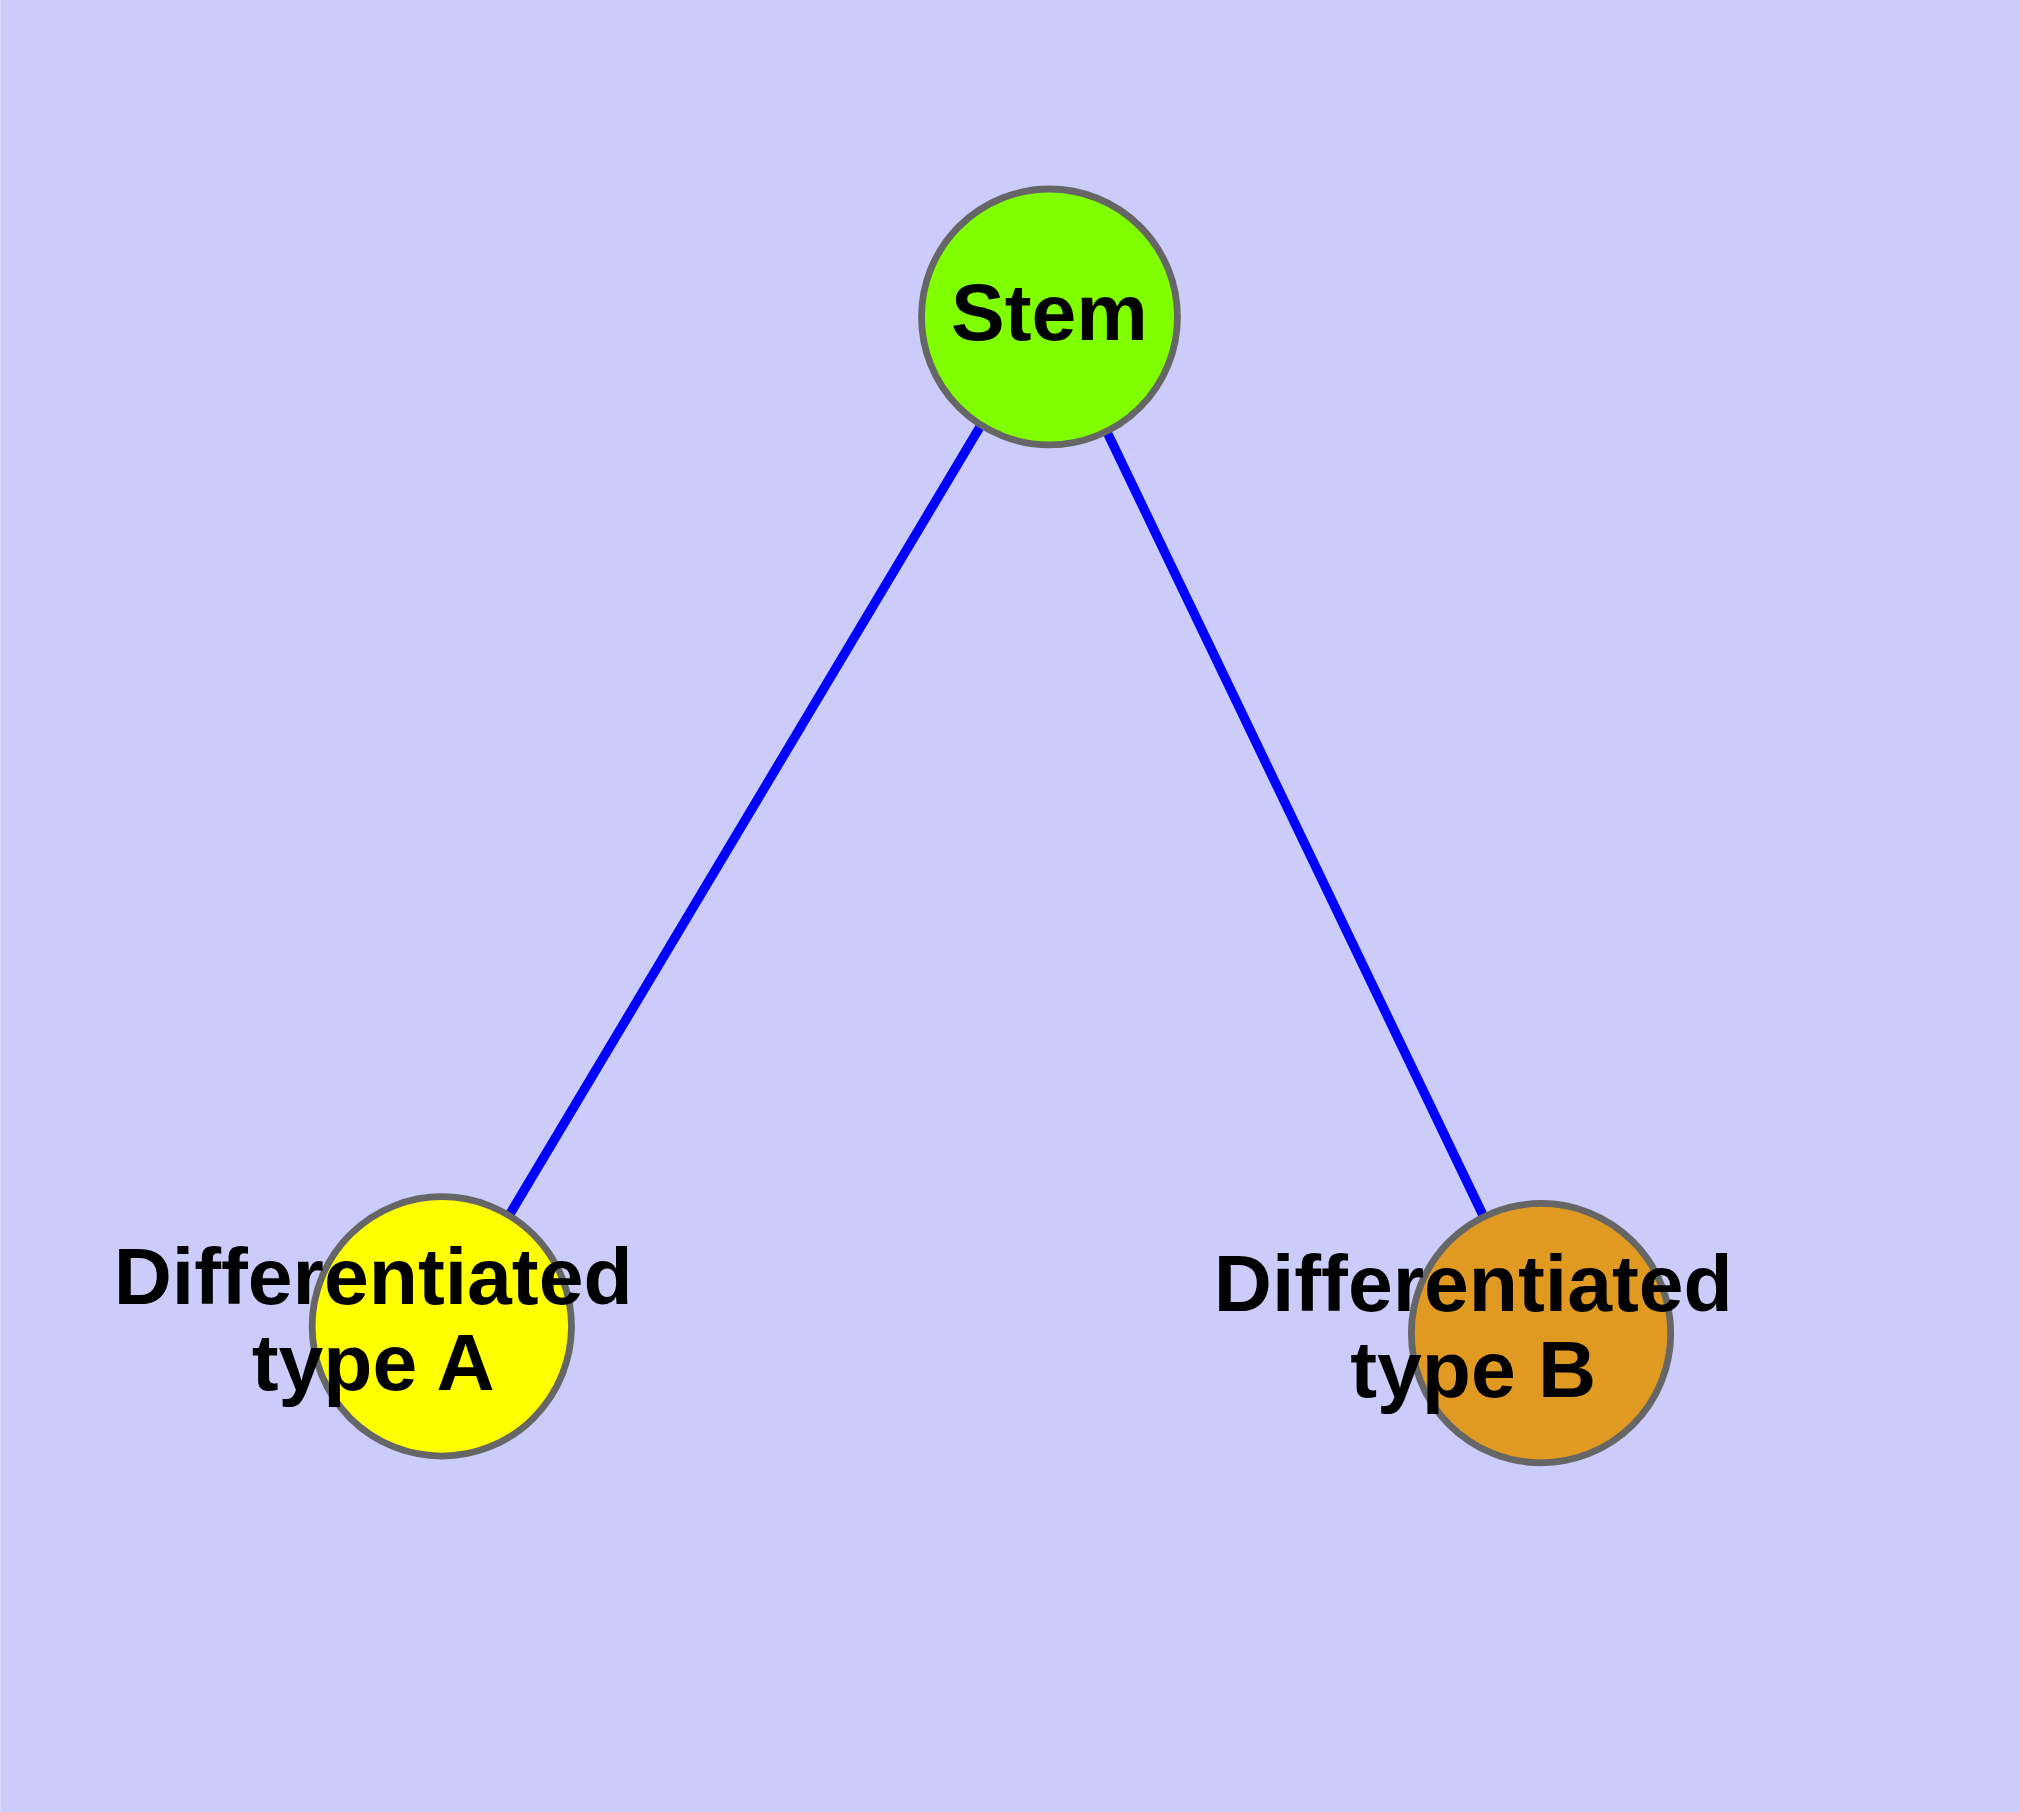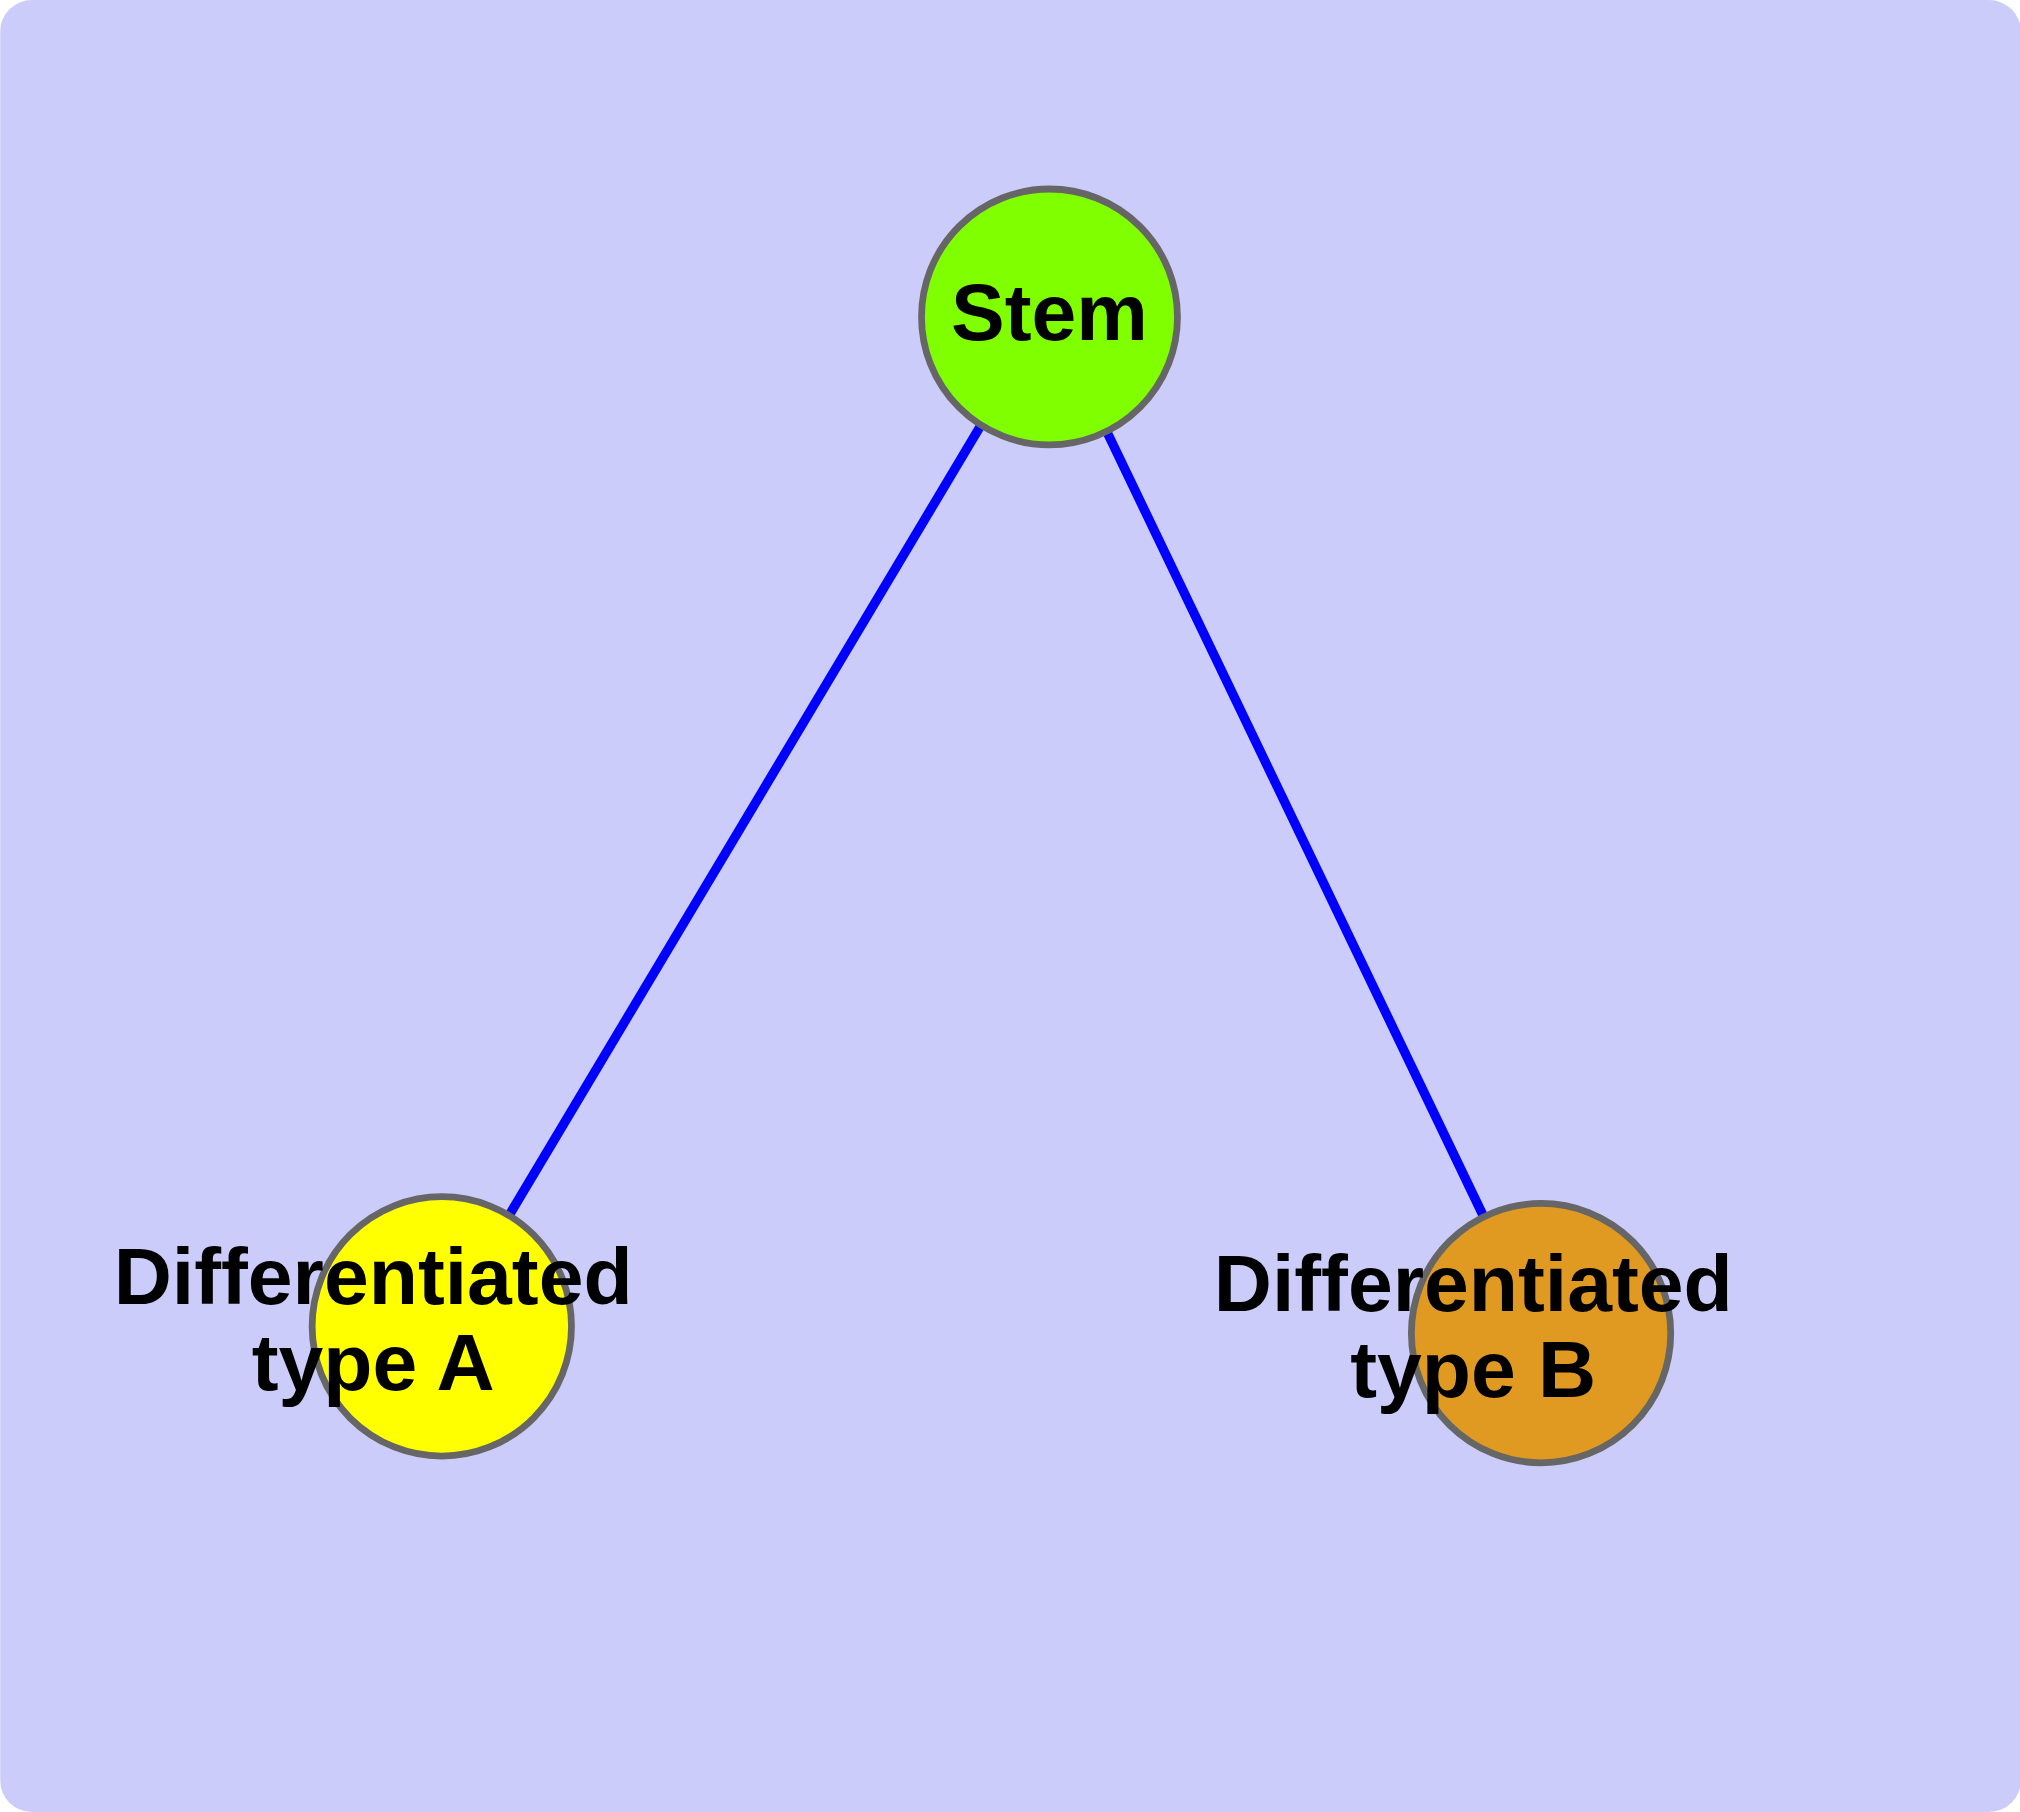--- a/index.html
+++ b/index.html
@@ -6,21 +6,20 @@
     margin: 0;
     padding: 0;
     background: #ffffff;
   }
   #canvas {
     position: relative;
     width: 2021px;
     height: 1812px;
     overflow: hidden;
     font-family: "Liberation Sans", sans-serif;
-    border-radius: 32px;
   }
   #graph-svg {
     position: absolute;
     left: 0;
     top: 0;
     width: 2021px;
     height: 1812px;
     display: block;
   }
   .node-label {

